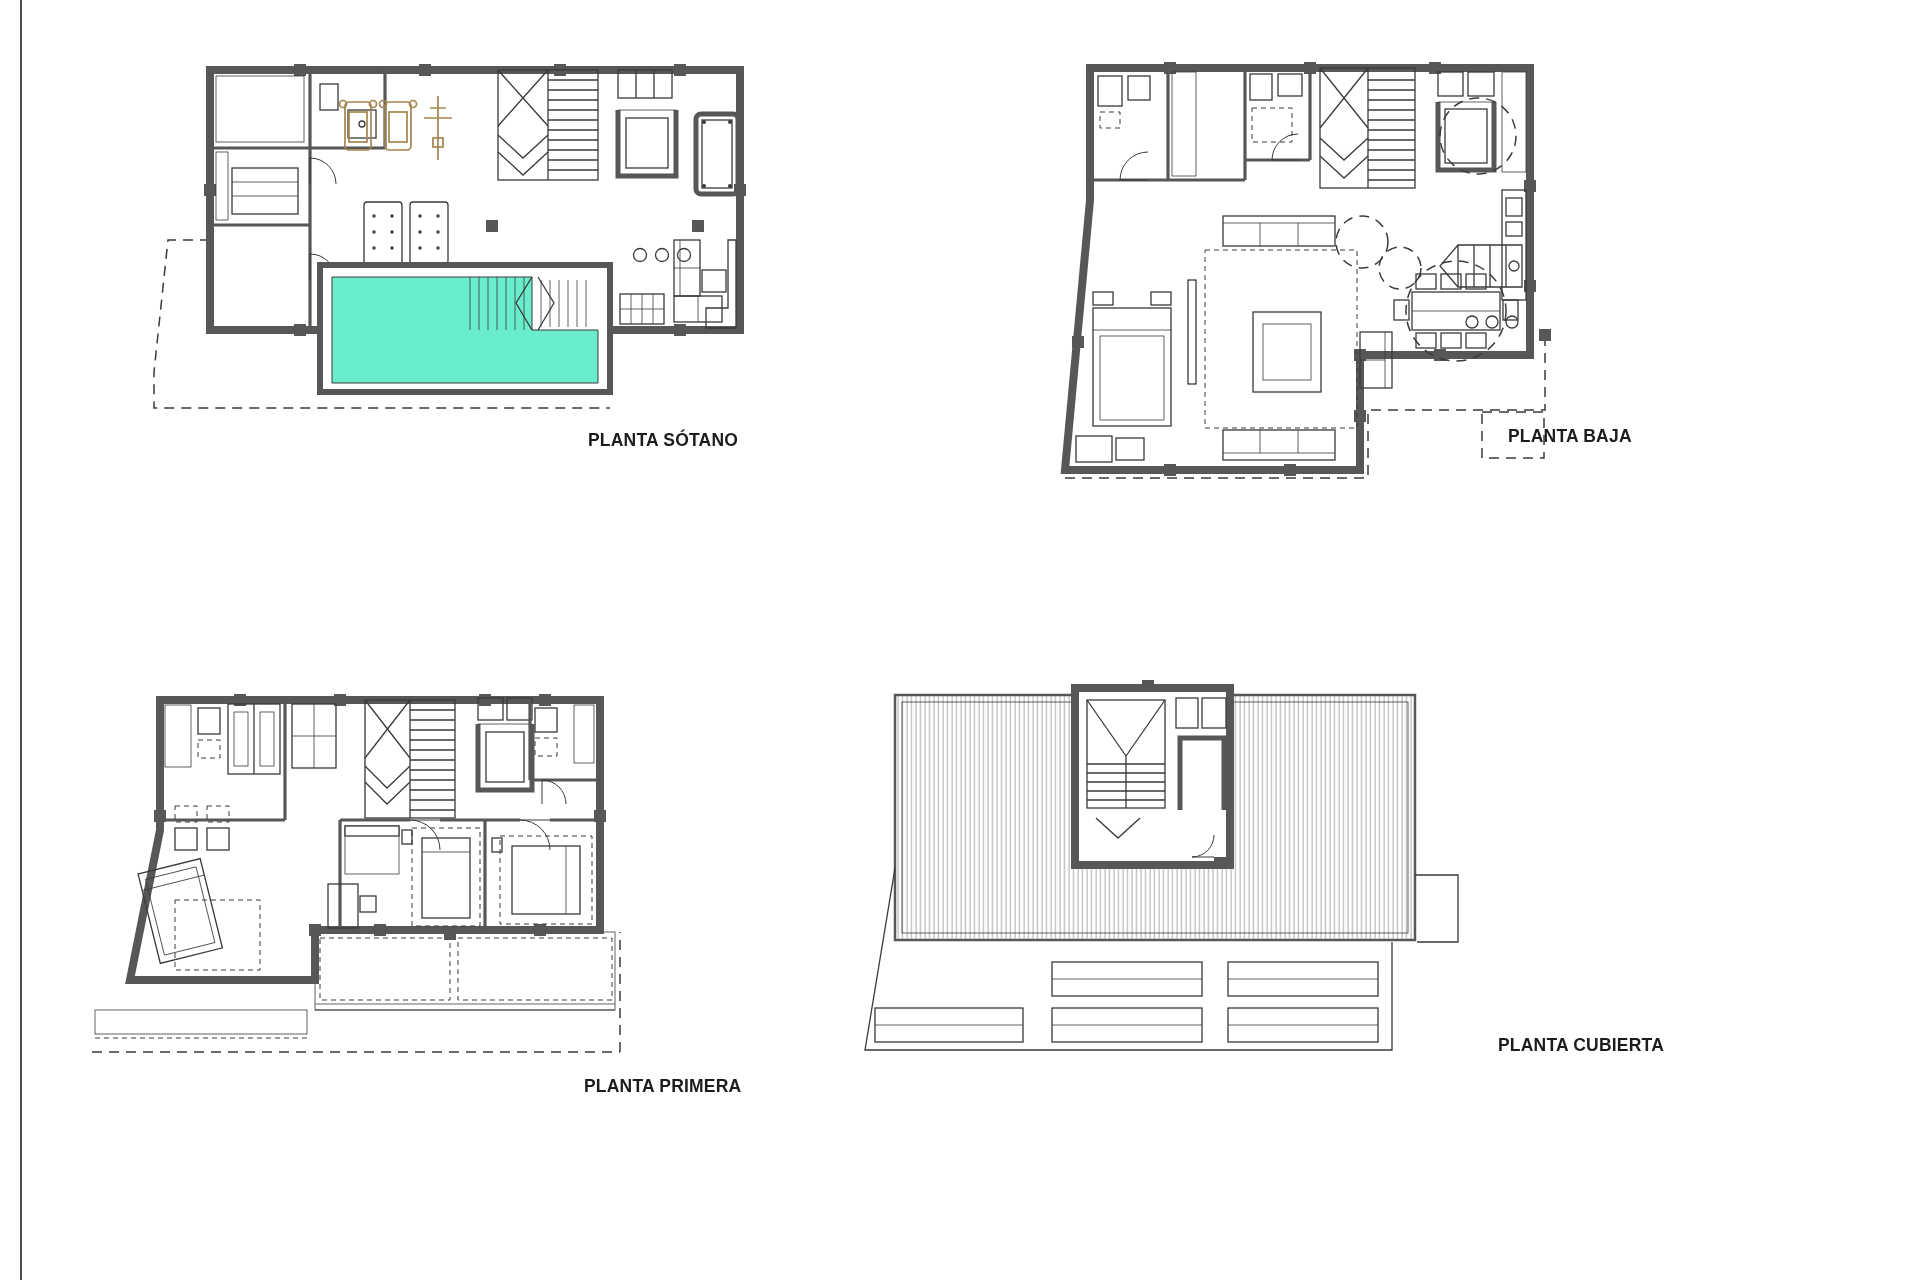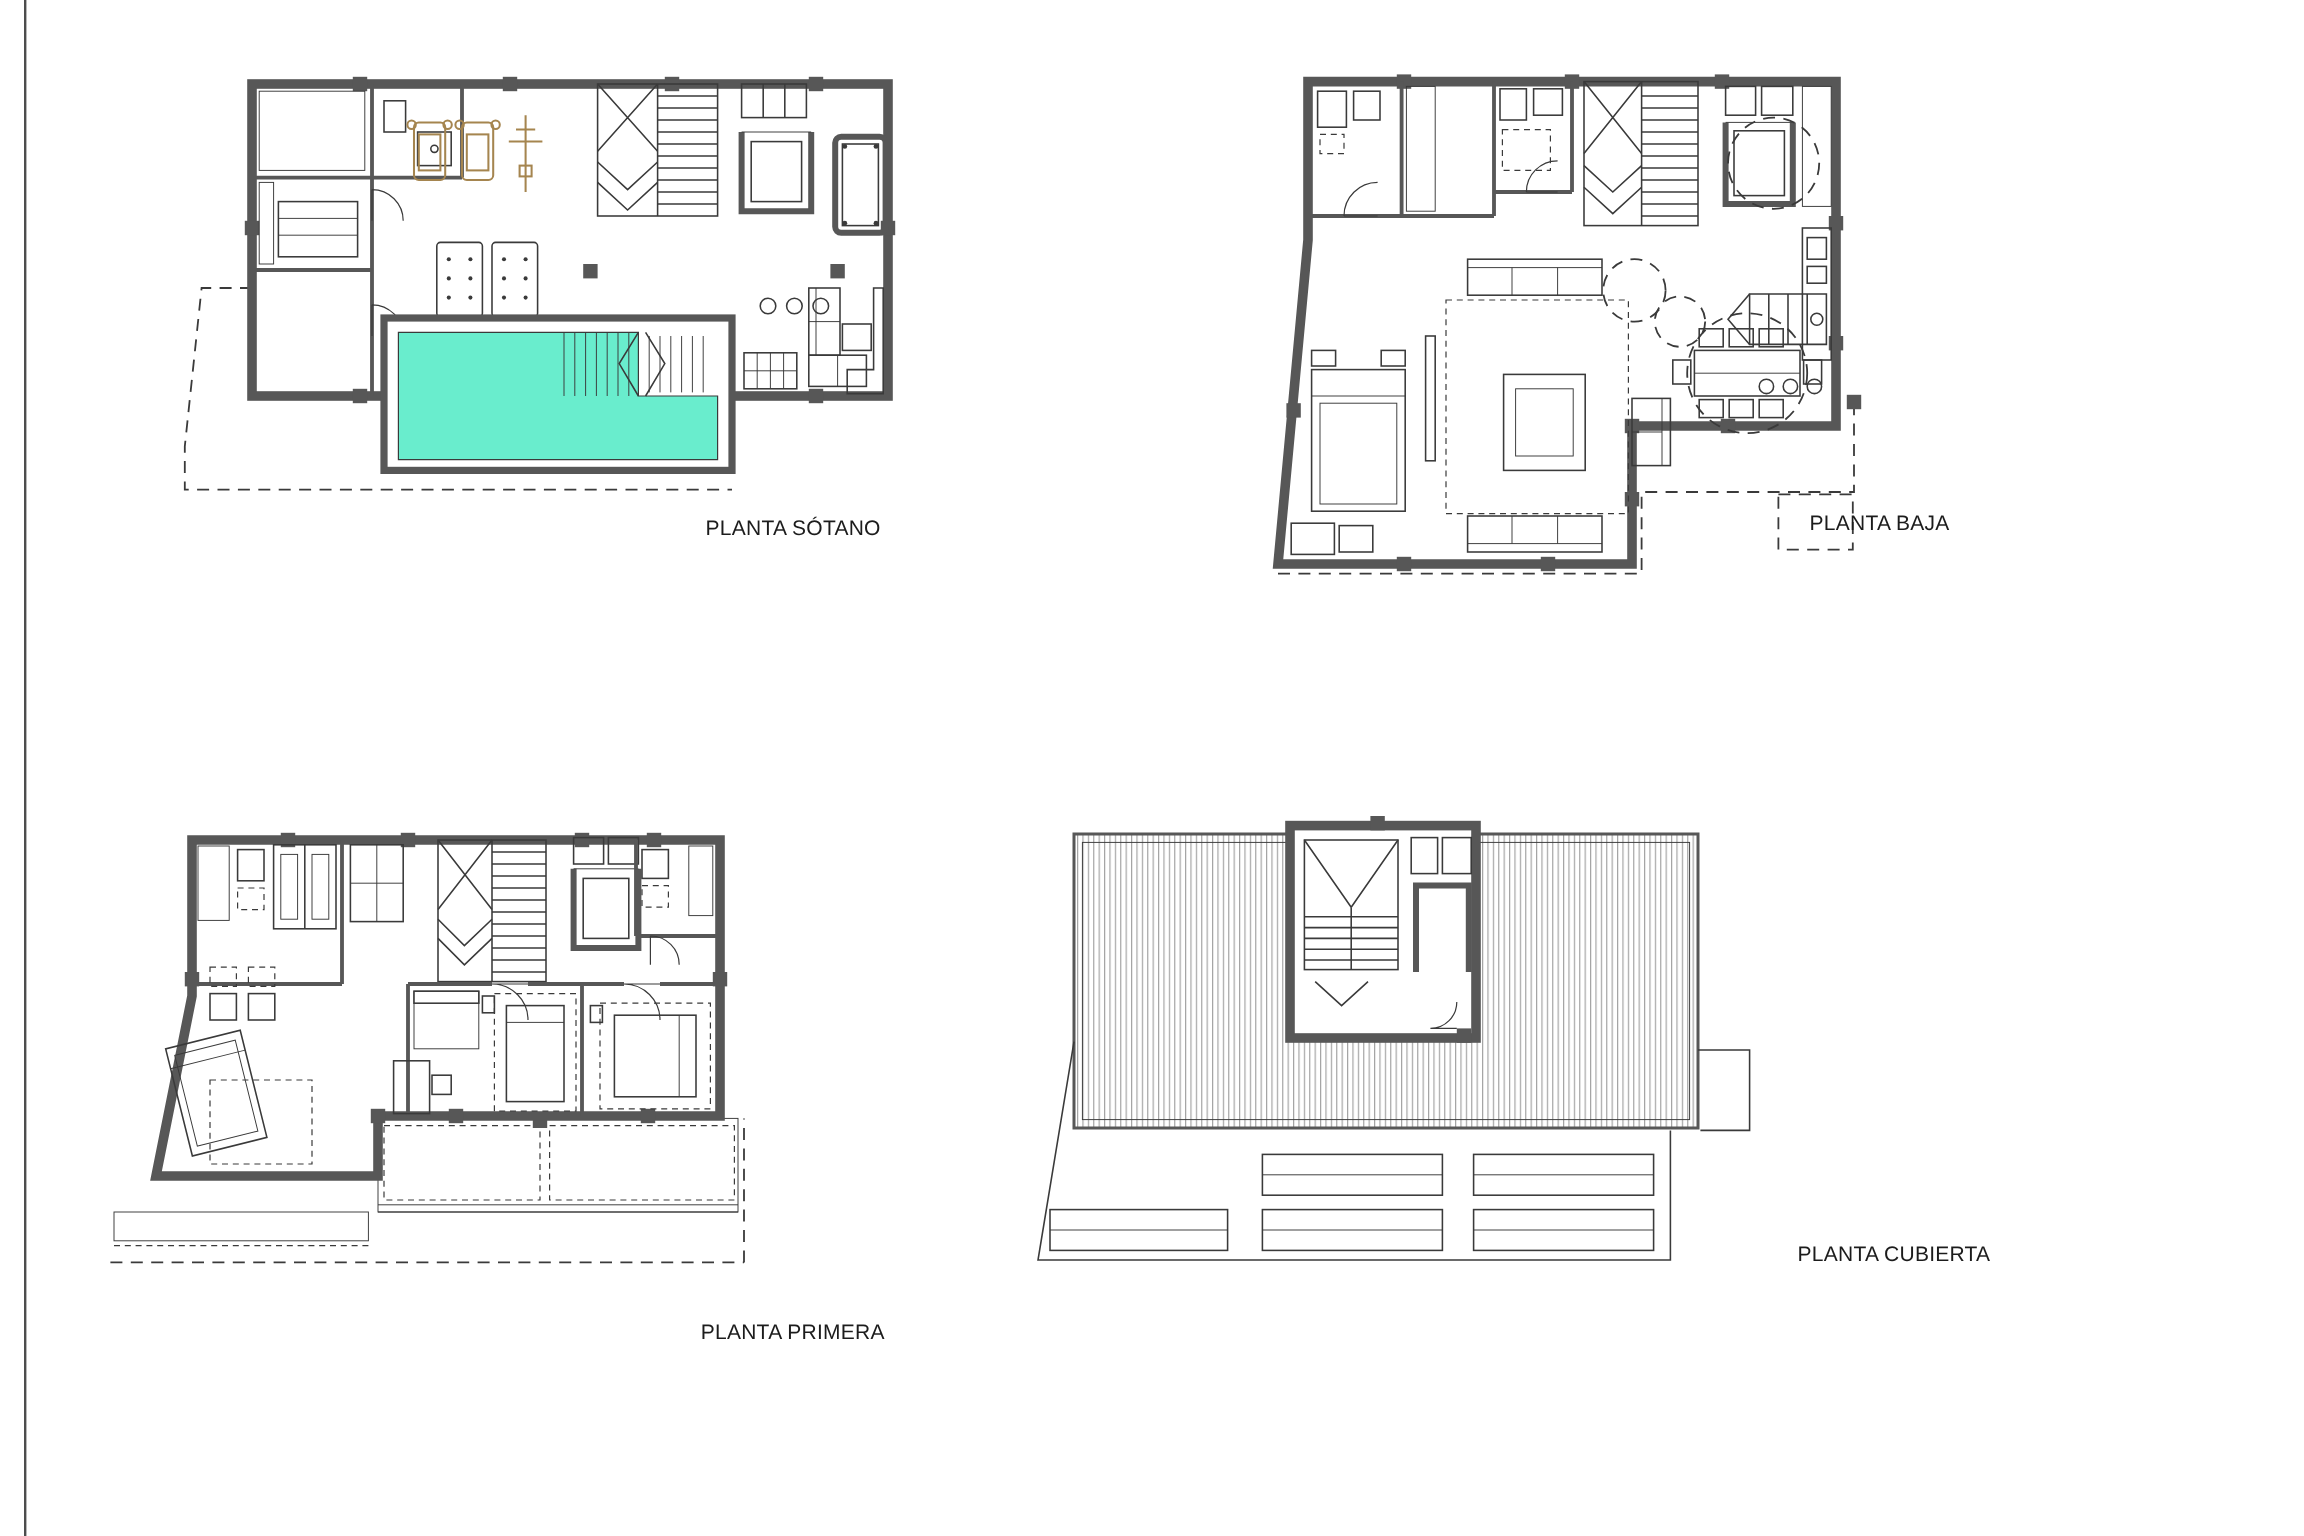--- a/index.html
+++ b/index.html
@@ -1,20 +1,20 @@
 <!DOCTYPE html>
 <html style="--wall: #575757; --ink: #3a3a3a; --pool: #69EDCD; --equip: #a5854f; --hatch: #8f8f8f; --label: #1c1c1c;"><head>
 <meta charset="utf-8">
 <style>
   html,body{margin:0;padding:0;background:#fff;width:1920px;height:1280px;overflow:hidden;
     font-family:"Liberation Sans",sans-serif;}
   .sheet{position:relative;width:1920px;height:1280px;background:#fff;}
   .frame-line{position:absolute;left:20px;top:0;width:2px;height:1280px;background:#4d4d4d;}
   .panel{position:absolute;}
-  .plan-label{position:absolute;font-weight:400;font-size:17.5px;letter-spacing:.2px;
+  .plan-label{position:absolute;font-weight:700;font-size:17.5px;letter-spacing:.2px;
     color:var(--label,#1c1c1c);white-space:nowrap;}
   
   .w8{stroke:var(--wall,#575757);stroke-width:8;fill:none;}
   .w5{stroke:var(--wall,#575757);stroke-width:5;fill:none;}
   .w3{stroke:var(--wall,#575757);stroke-width:3.2;fill:none;}
   .ln{stroke:var(--ink,#3a3a3a);stroke-width:1.3;fill:none;}
   .thin{stroke:var(--ink,#3a3a3a);stroke-width:.8;fill:none;}
   .arc{stroke:var(--ink,#3a3a3a);stroke-width:1;fill:none;}
   .dash{stroke:var(--ink,#3a3a3a);stroke-width:1.5;fill:none;stroke-dasharray:10 7;}
   .dashf{stroke:var(--ink,#3a3a3a);stroke-width:1;fill:none;stroke-dasharray:5 4;}
@@ -453,15 +453,15 @@
         <rect x="368" y="302" width="150" height="34" fill="url(#c-xp)" class="ln"></rect>
         <path class="thin" d="M368,319 H518"></path>
         <rect x="368" y="348" width="150" height="34" fill="url(#c-xp)" class="ln"></rect>
         <path class="thin" d="M368,365 H518"></path>
       </g>
     </svg>
   </div>
 
   <div class="plan-label" style="left:588px;top:430px;">PLANTA SÓTANO</div>
   <div class="plan-label" style="left:1508px;top:426px;">PLANTA BAJA</div>
-  <div class="plan-label" style="left:584px;top:1100px;">PLANTA PRIMERA</div>
+  <div class="plan-label" style="left:584px;top:1076px;">PLANTA PRIMERA</div>
   <div class="plan-label" style="left:1498px;top:1035px;">PLANTA CUBIERTA</div>
 </div>
 
 </body></html>

